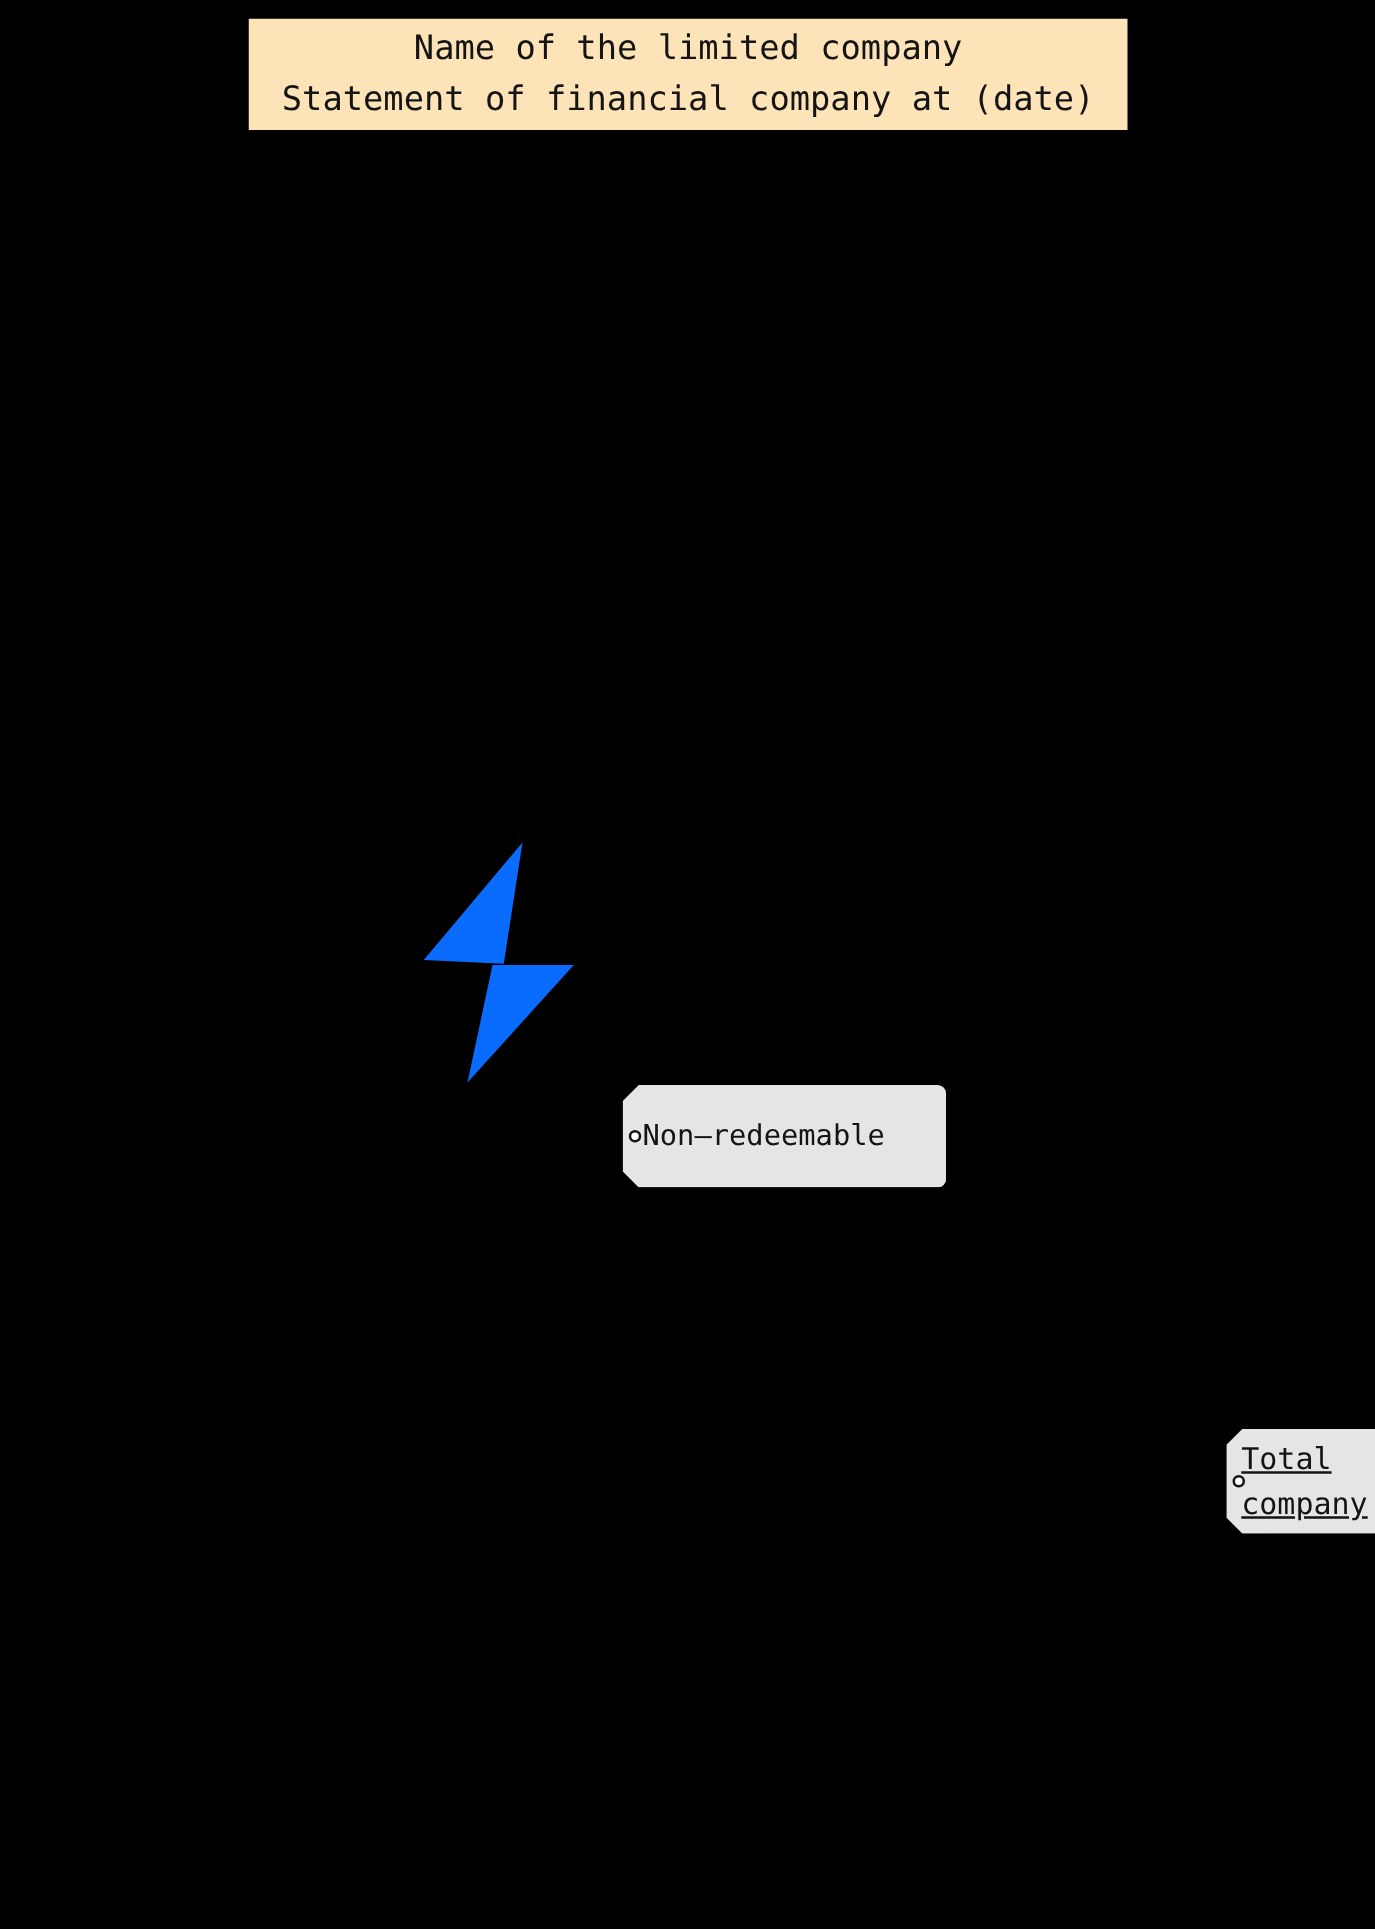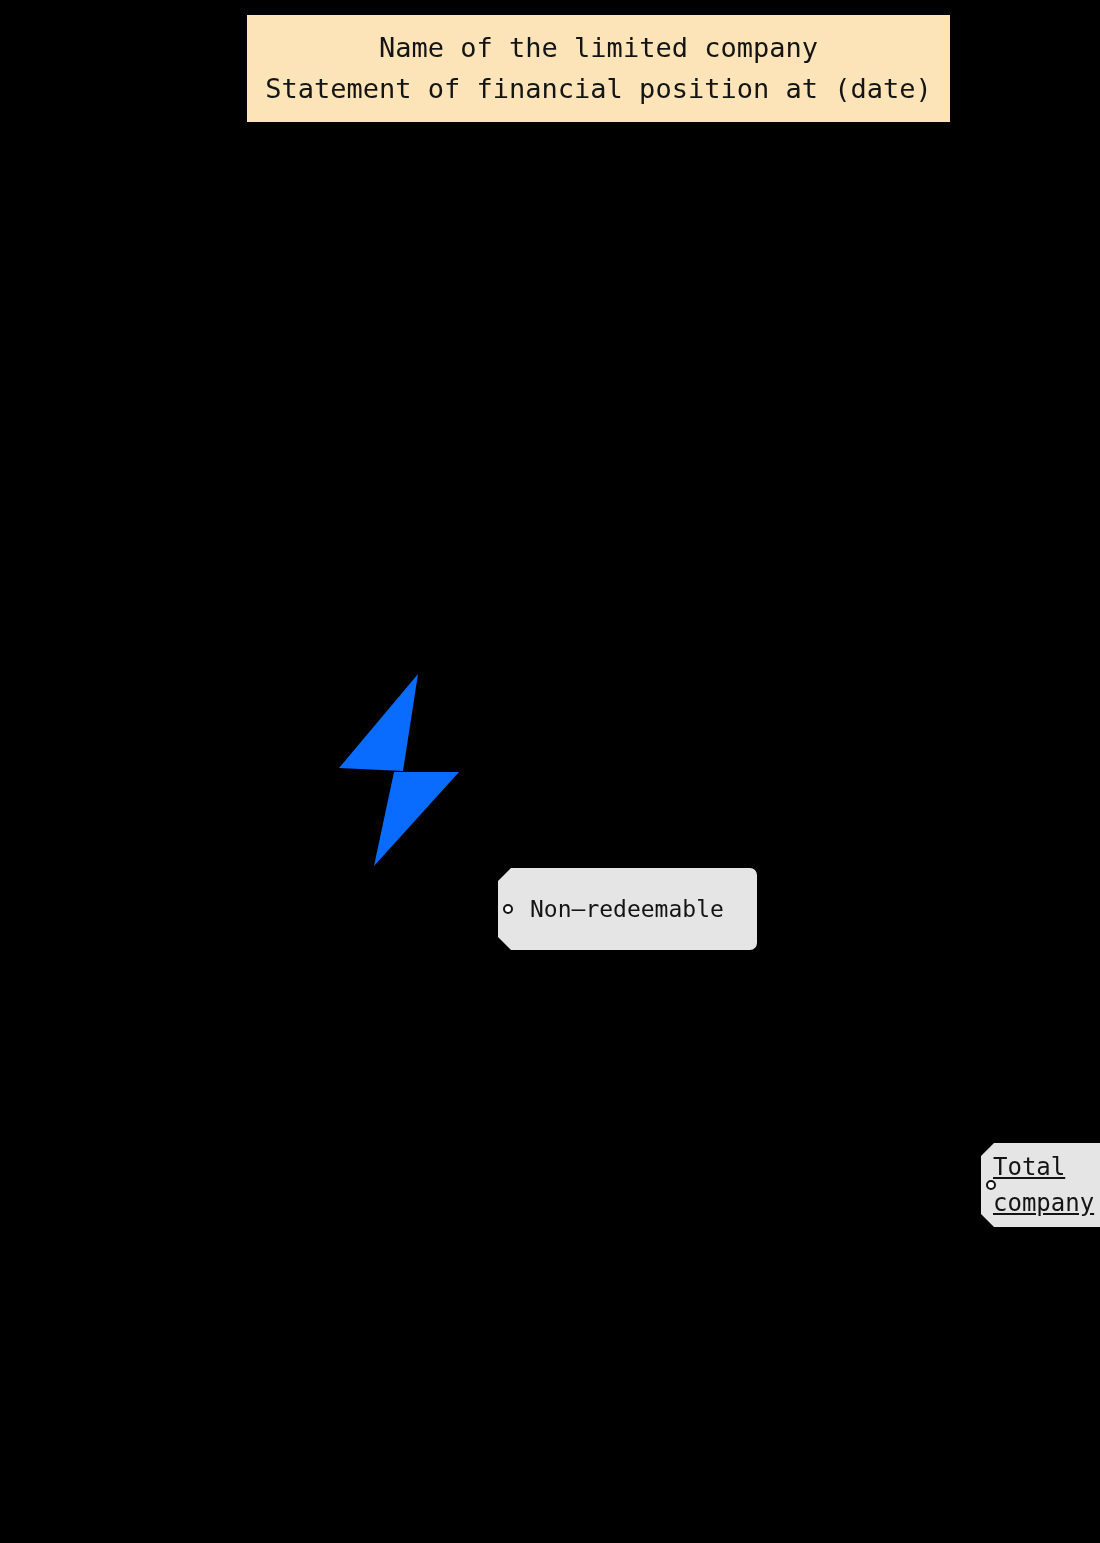--- a/index.html
+++ b/index.html
@@ -4,62 +4,62 @@
 <style>
   html,body{margin:0;padding:0;background:#000;}
   .canvas{
     position:relative;
     width:1100px;height:1543px;
     background:var(--background,#000);
     overflow:hidden;
     font-family:"DejaVu Sans Mono","Liberation Mono",monospace;
   }
   .title-box{
-    position:absolute;left:199px;top:15px;width:703px;height:107px;
+    position:absolute;left:199px;top:15px;width:703px;height:89px;
     background:var(--title-fill,#fce3b8);
     color:var(--text,#141414);
     display:flex;flex-direction:column;justify-content:center;align-items:center;
-    text-align:center;font-size:27px;line-height:1.5;white-space:nowrap;margin-left:48px;
+    text-align:center;font-size:27px;line-height:1.5;white-space:nowrap;
   }
   .bolt{position:absolute;left:330px;top:665px;width:140px;height:210px;}
   .bolt polygon{fill:var(--bolt,#0a6cff);}
   .tag{
     position:absolute;
     background:var(--tag-fill,#e5e5e5);
     color:var(--text,#141414);
     border-radius:7px;
     clip-path:polygon(13px 0,100% 0,100% 100%,13px 100%,0 calc(100% - 13px),0 13px);
     display:flex;flex-direction:column;justify-content:center;
     white-space:nowrap;
   }
   .tag .eyelet{
     position:absolute;left:5px;top:50%;margin-top:-5px;
     width:10px;height:10px;box-sizing:border-box;
     border:2px solid #141414;border-radius:50%;background:#fff;
   }
   .tag-pref{
     left:498px;top:868px;width:259px;height:82px;
-    font-size:23px;line-height:35px;padding-left:32px;box-sizing:border-box;
+    font-size:23px;line-height:35px;padding-left:16px;box-sizing:border-box;
     text-align:left;
   }
   .tag-total{
     left:981px;top:1143px;width:136px;height:84px;
     font-size:24px;line-height:36px;padding-left:12px;box-sizing:border-box;
     text-align:left;
     text-decoration:underline;
   }
 </style>
 </head>
 <body>
 
 <div class="canvas">
 
   <div class="title-box">
     <div>Name of the limited company</div>
-    <div>Statement of financial position at (date)</div>
+    <div>Statement of financial company at (date)</div>
   </div>
 
   <svg class="bolt" viewBox="0 0 140 210" aria-hidden="true">
     <polygon points="88,9 9,103 73,106"></polygon>
     <polygon points="64,107 129,107 44,201"></polygon>
   </svg>
 
   <div class="tag tag-pref">
     <span class="eyelet"></span>
     <div>Non—redeemable</div>

